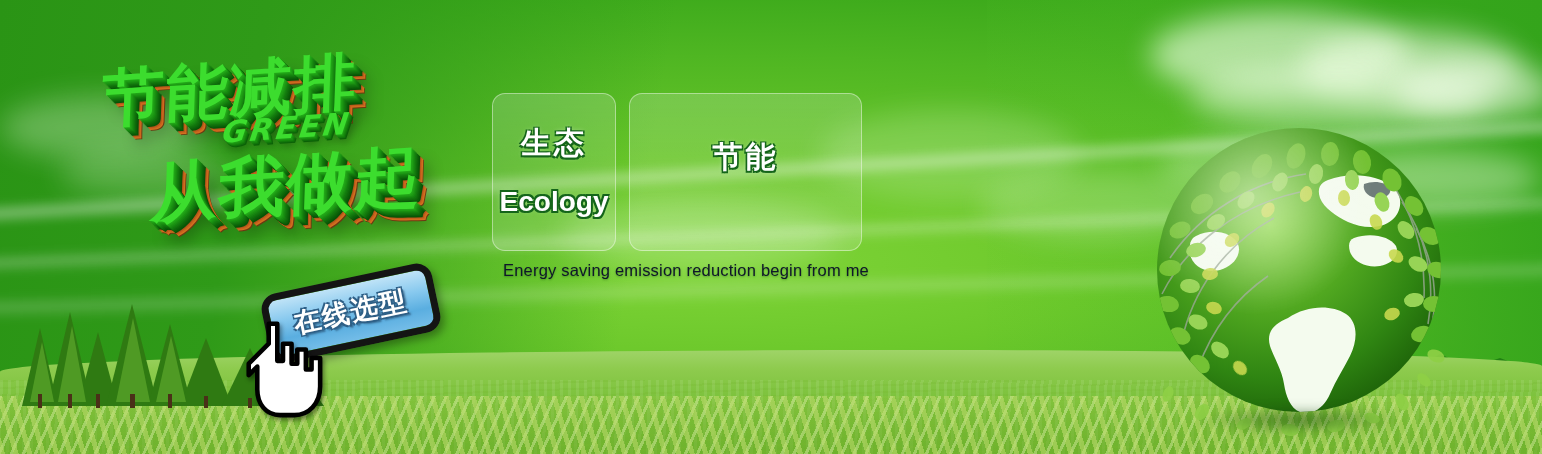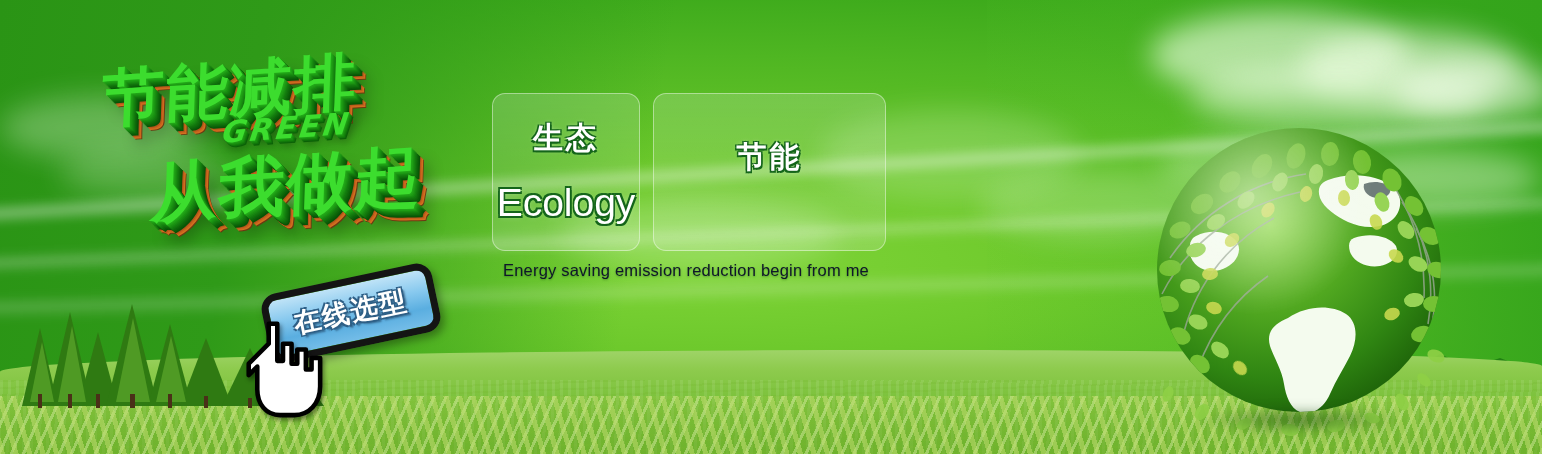--- a/index.html
+++ b/index.html
@@ -145,37 +145,37 @@
   }
   .card{
     position:relative;
     border:1px solid rgba(255,255,255,.42);
     border-radius:13px;
     background:linear-gradient(180deg, rgba(255,255,255,.18) 0%, rgba(255,255,255,.10) 55%, rgba(255,255,255,.16) 100%);
     display:flex; flex-direction:column; align-items:center; justify-content:center;
     padding:0 16px;
     cursor:pointer;
   }
-  .card-1{ width:148px; }
+  .card-1{ width:124px; }
   .card-2{ width:233px;gap:20px; }
   .card-3{ width:198px; }
 
   .card-cn{
     font-family:"DejaVu Sans", sans-serif;
     font-size:30px; font-weight:bold; color:#ffffff;
     letter-spacing:3px; line-height:1;
     margin-bottom:30px;
     text-shadow:
       -1.5px -1.5px 0 #14651a, 1.5px -1.5px 0 #14651a,
       -1.5px 1.5px 0 #14651a, 1.5px 1.5px 0 #14651a,
       0 0 5px rgba(255,255,255,.45);
   }
   .card-en{
     font-family:"Liberation Sans", sans-serif;
-    font-size:39px; font-weight:normal; color:#ffffff;
+    font-size:28px; font-weight:bold; color:#ffffff;
     line-height:1; white-space:nowrap;
     text-shadow:
       -1.6px -1.6px 0 #14651a, 1.6px -1.6px 0 #14651a,
       -1.6px 1.6px 0 #14651a, 1.6px 1.6px 0 #14651a,
       0 0 6px rgba(255,255,255,.4);
   }
 
   .tagline{
     position:absolute; left:503px; top:261px;
     font-family:"Liberation Sans", sans-serif;

